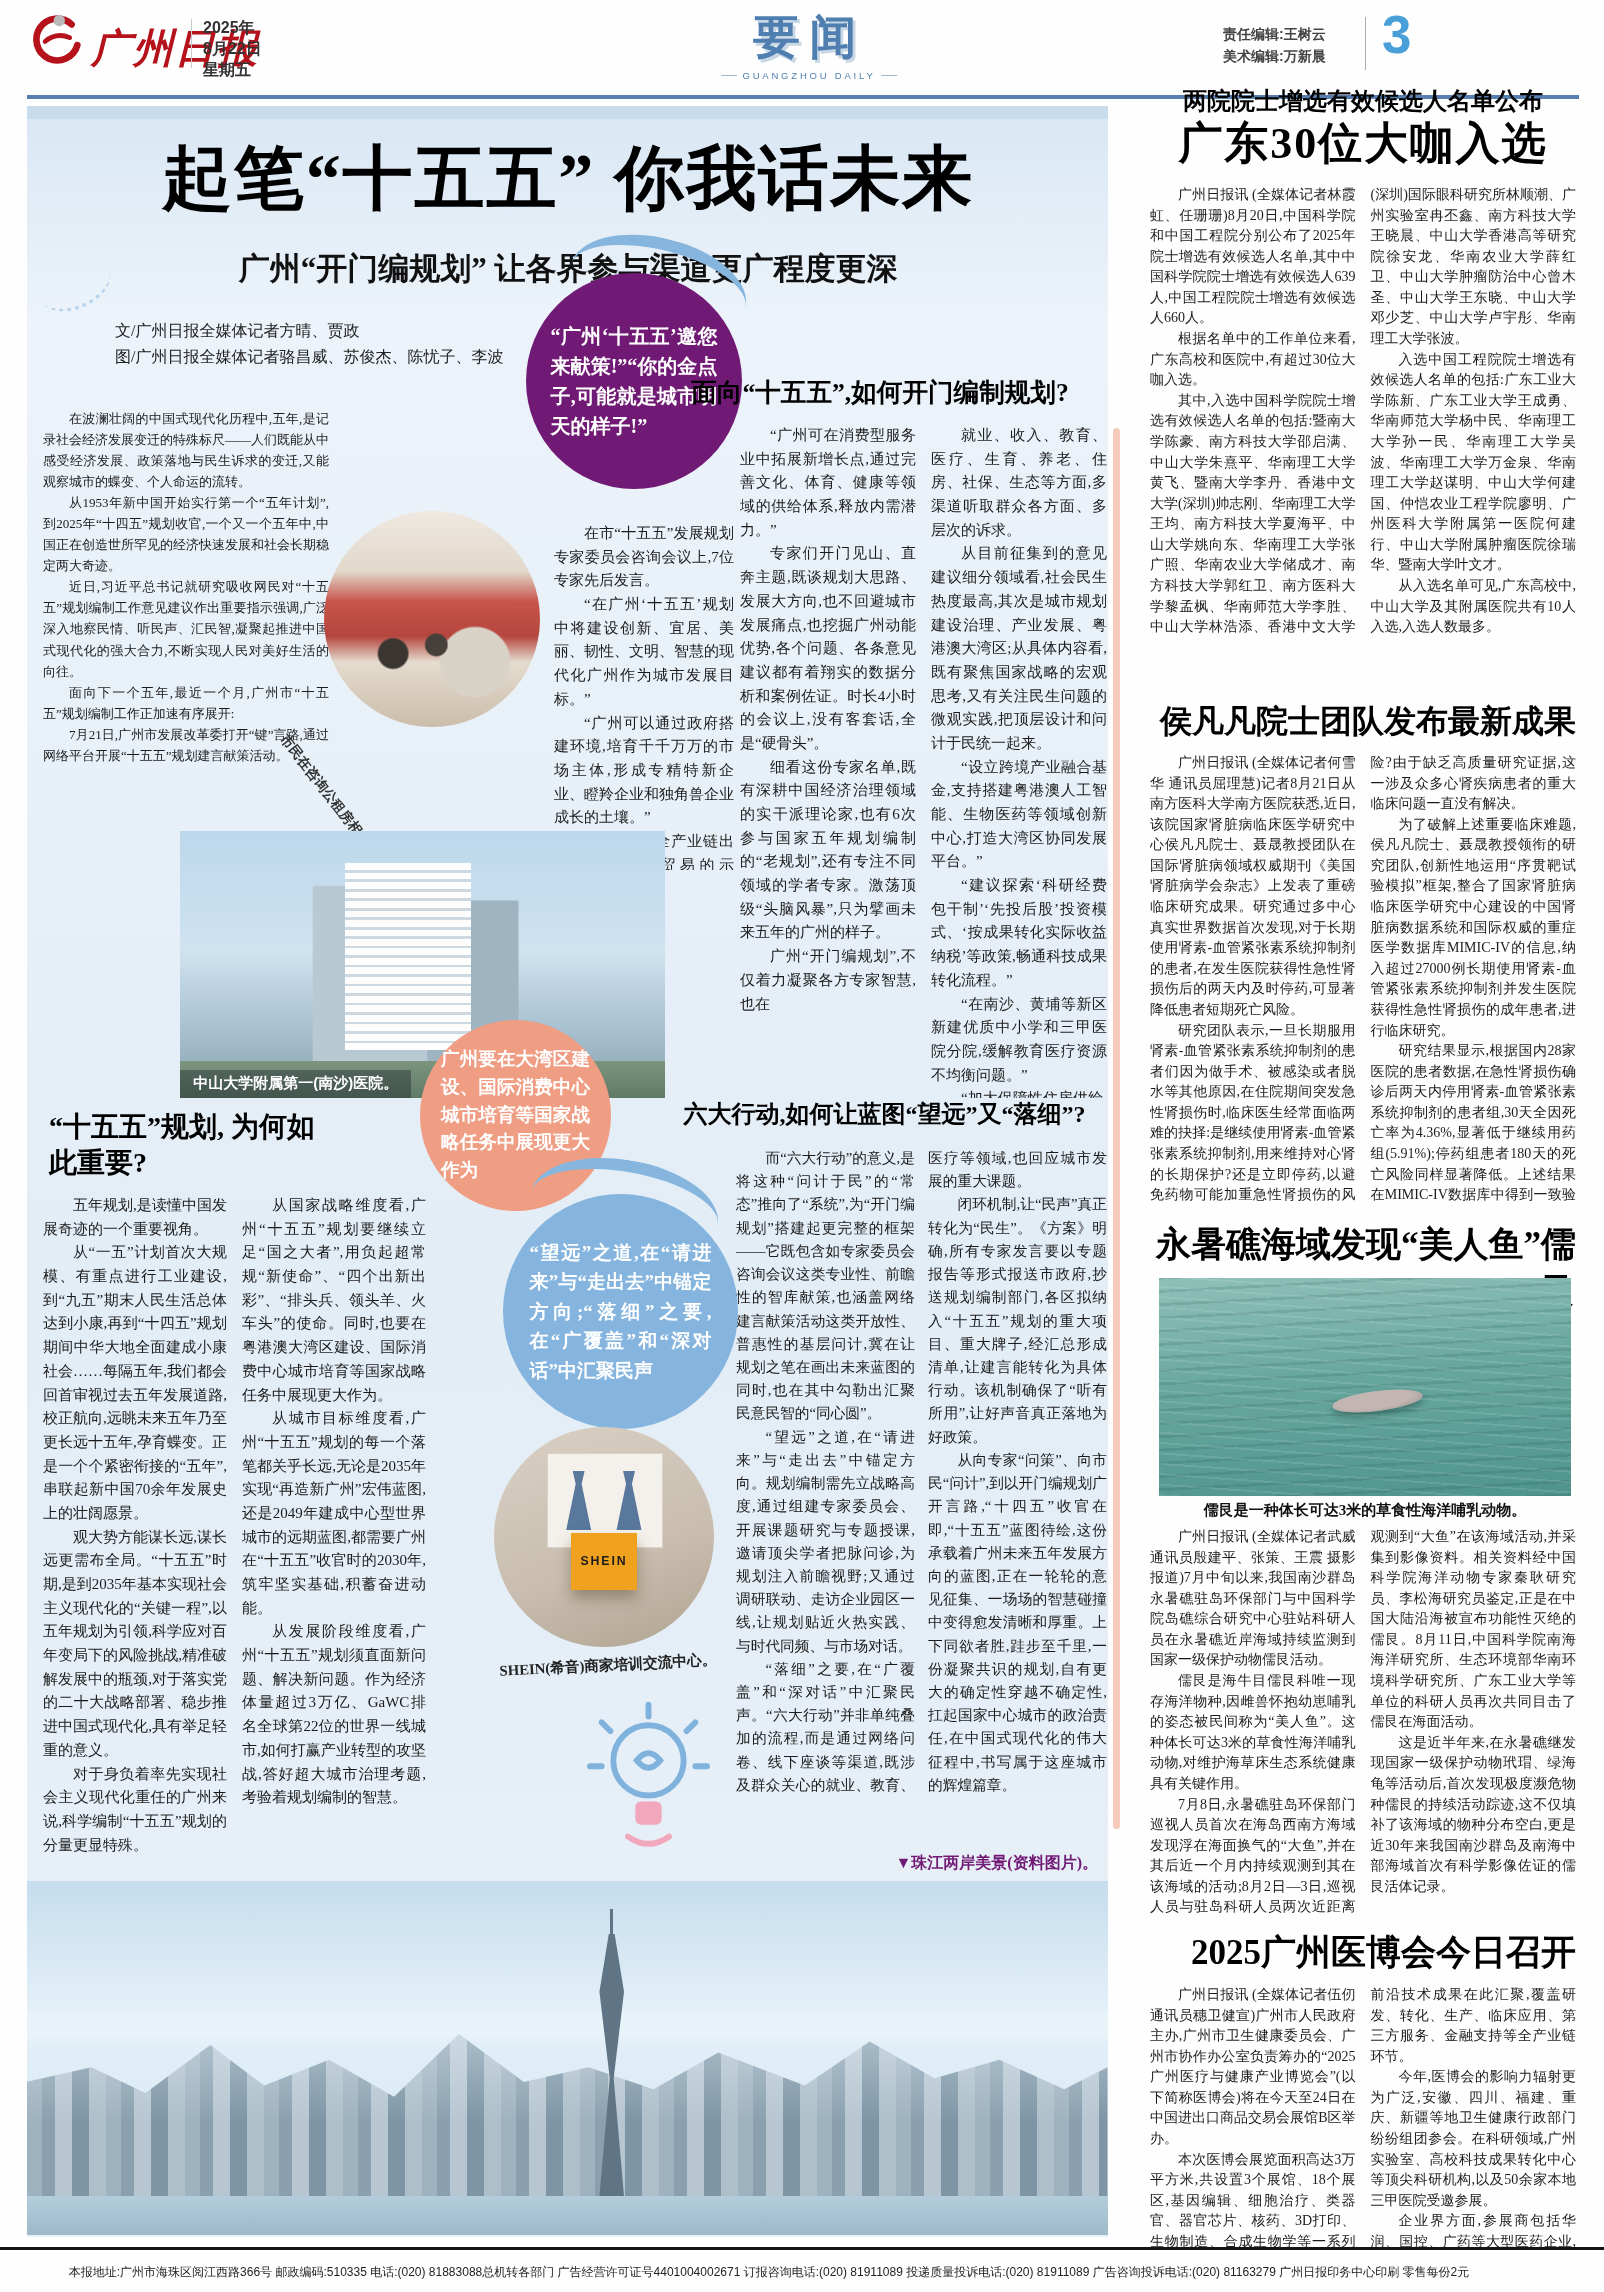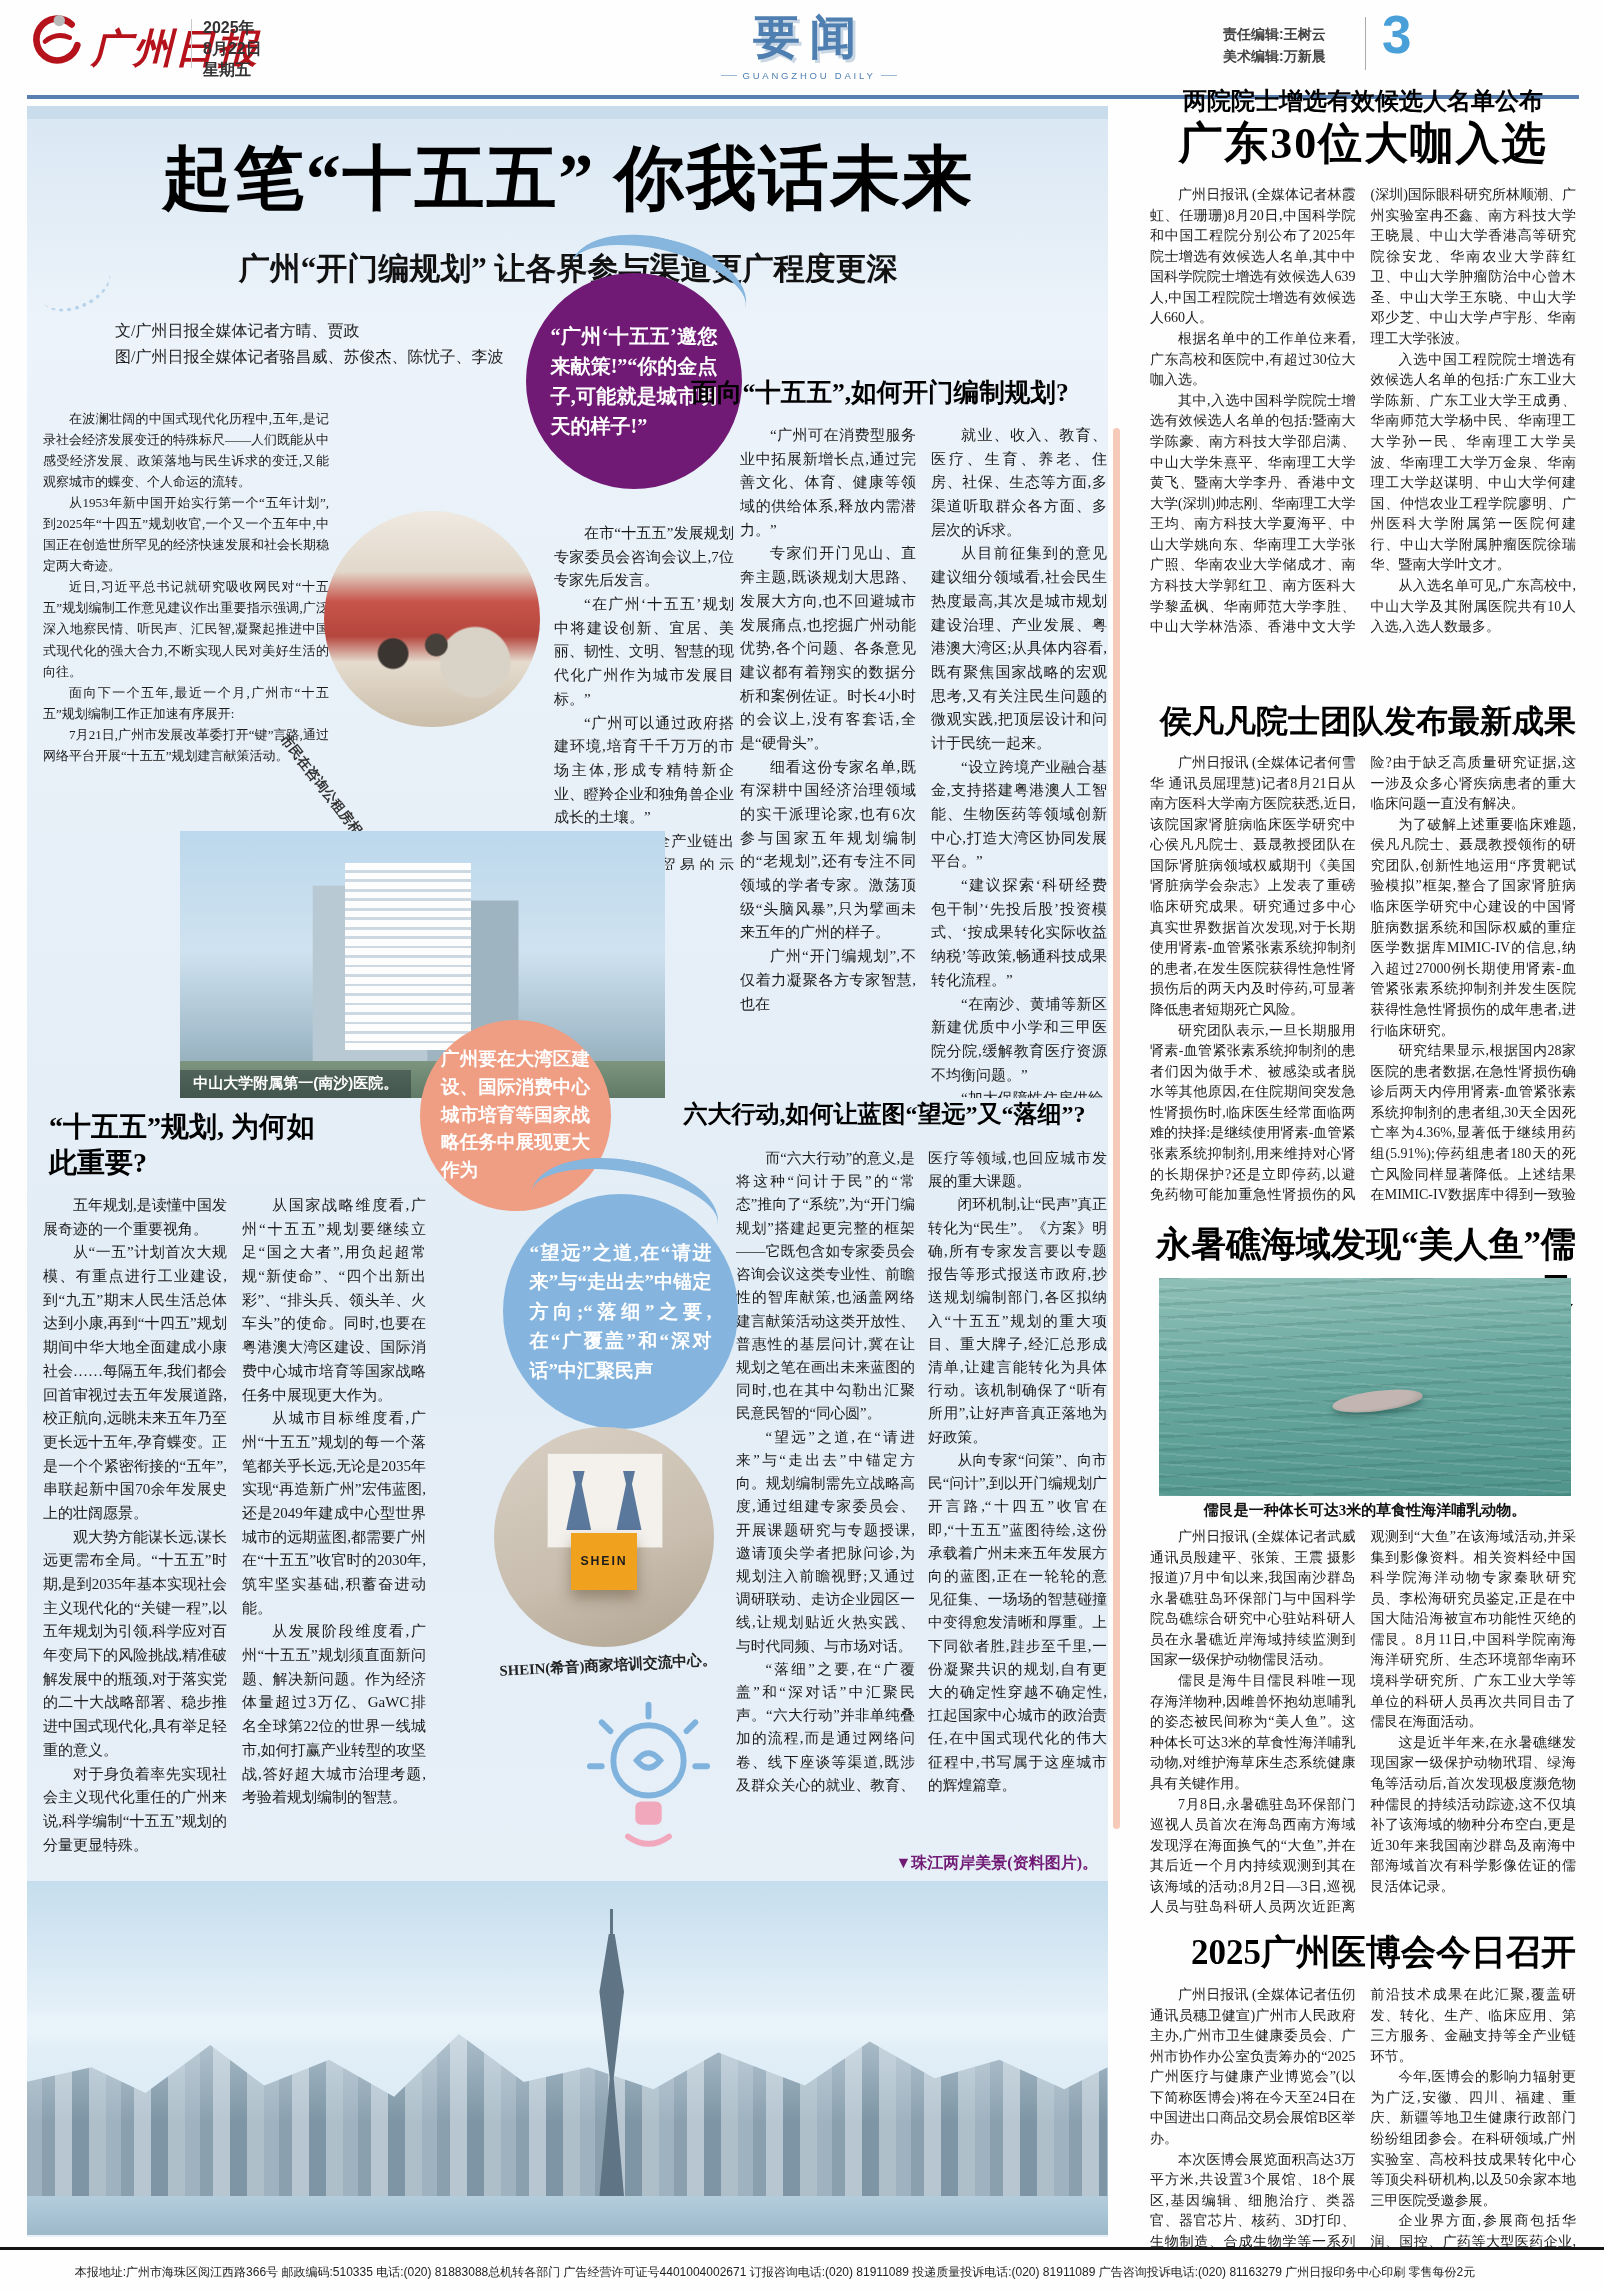--- a/index.html
+++ b/index.html
@@ -272,16 +272,16 @@
 
   <div class="abs s-head" style="left:1150px;top:1929px;width:426px;font-size:35px;">2025广州医博会今日召开</div>
   <div class="abs sbody" style="left:1150px;top:1985px;width:426px;height:273px;">
       <p class="para">广州日报讯 (全媒体记者伍仞 通讯员穗卫健宣)广州市人民政府主办,广州市卫生健康委员会、广州市协作办公室负责筹办的“2025广州医疗与健康产业博览会”(以下简称医博会)将在今天至24日在中国进出口商品交易会展馆B区举办。</p>
       <p class="para">本次医博会展览面积高达3万平方米,共设置3个展馆、18个展区,基因编辑、细胞治疗、类器官、器官芯片、核药、3D打印、生物制造、合成生物学等一系列前沿技术成果在此汇聚,覆盖研发、转化、生产、临床应用、第三方服务、金融支持等全产业链环节。</p>
       <p class="para">今年,医博会的影响力辐射更为广泛,安徽、四川、福建、重庆、新疆等地卫生健康行政部门纷纷组团参会。在科研领域,广州实验室、高校科技成果转化中心等顶尖科研机构,以及50余家本地三甲医院受邀参展。</p>
       <p class="para">企业界方面,参展商包括华润、国控、广药等大型医药企业,百济神州、康方、一品红等创新型企业,以及电信、联通、移动等通信企业。</p>
     </div>
 
   <div class="abs footrule" style="left:0;top:2247px;width:1604px;height:2.8px;"></div>
-  <div class="abs footer" style="left:11px;top:2264px;width:1528px;">本报地址:广州市海珠区阅江西路366号  邮政编码:510335  电话:(020) 81883088总机转各部门  广告经营许可证号4401004002671  订报咨询电话:(020) 81911089  投递质量投诉电话:(020) 81911089  广告咨询投诉电话:(020) 81163279  广州日报印务中心印刷  零售每份2元</div>
+  <div class="abs footer" style="left:5px;top:2264px;width:1528px;">本报地址:广州市海珠区阅江西路366号  邮政编码:510335  电话:(020) 81883088总机转各部门  广告经营许可证号4401004002671  订报咨询电话:(020) 81911089  投递质量投诉电话:(020) 81911089  广告咨询投诉电话:(020) 81163279  广州日报印务中心印刷  零售每份2元</div>
 
 </div>
 
 
 </body></html>

